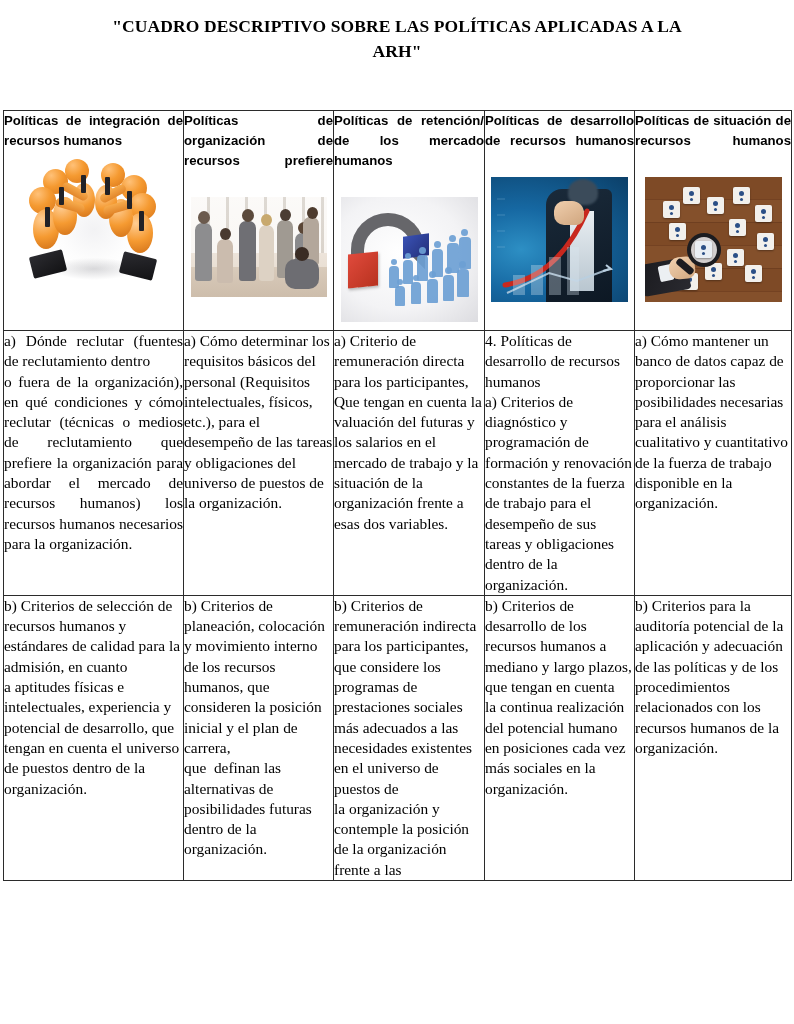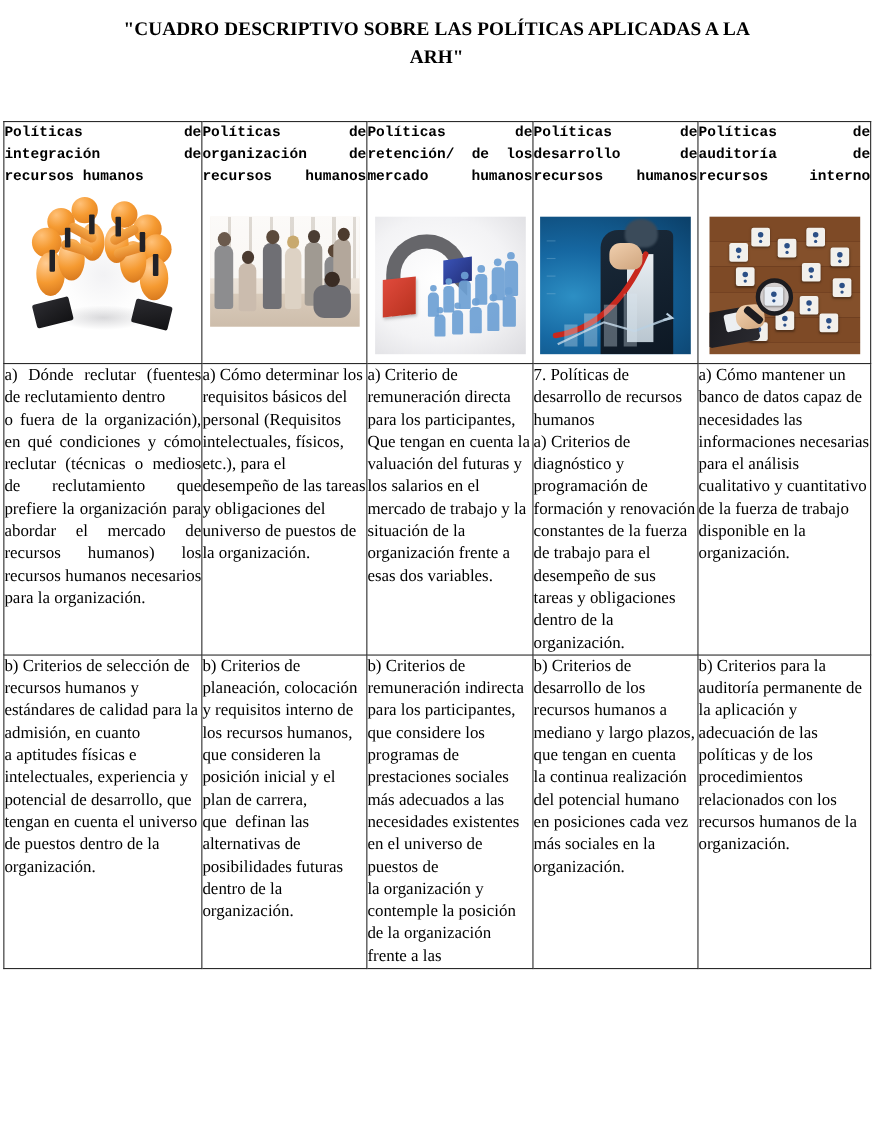--- a/index.html
+++ b/index.html
@@ -54,21 +54,21 @@
   .col2 { width: 150px; }
   .col3 { width: 151px; }
   .col4 { width: 150px; }
   .col5 { width: 157px; }
 
   
   .head-cell {
     padding: 7px 7px 0 7px;
   }
   .head-text {
-    font-family: Liberation Mono, monospace;
+    font-family: Liberation Sans, sans-serif;
     font-weight: bold;
     font-size: 13.2px;
     line-height: 20px;
     text-align: justify;
     text-align-last: left;
     -moz-text-align-last: left;
     margin-bottom: 6px;
   }
   .head-text.justify-all {
     text-align: justify;
@@ -370,21 +370,21 @@
             <div class="team-tie" style="left:50px;  top:30px; width:5px;  height:18px;"></div>
             <div class="team-tie" style="left:118px; top:34px; width:5px;  height:18px;"></div>
             <div class="team-tie" style="left:36px;  top:50px; width:5px;  height:20px;"></div>
             <div class="team-tie" style="left:130px; top:54px; width:5px;  height:20px;"></div>
             <div class="team-case" style="left:22px; top:96px; width:34px; height:22px; transform:rotate(-14deg);"></div>
             <div class="team-case" style="left:112px;top:98px; width:34px; height:22px; transform:rotate(14deg);"></div>
           </div>
         </td>
 
         <td class="head-cell">
-          <div class="head-text justify-all">Políticas de organización de recursos humanos</div>
+          <div class="head-text justify-all">Políticas de organización de recursos prefiere</div>
           <div class="img-wrap img-meeting">
             <div class="mt-window"></div>
             <div class="mt-floor"></div>
             <div class="mt-p" style="left:4px;  top:26px; width:17px; height:58px; background:#8d8d8f;"></div>
             <div class="mt-h" style="left:7px;  top:14px; width:12px; height:13px; background:#6b5a4d;"></div>
             <div class="mt-p" style="left:26px; top:42px; width:16px; height:44px; background:#cbbcae;"></div>
             <div class="mt-h" style="left:29px; top:31px; width:11px; height:12px; background:#4a3a30;"></div>
             <div class="mt-p" style="left:48px; top:24px; width:17px; height:60px; background:#6f6f74;"></div>
             <div class="mt-h" style="left:51px; top:12px; width:12px; height:13px; background:#5b4a3c;"></div>
             <div class="mt-p" style="left:68px; top:28px; width:15px; height:56px; background:#ddd2c4;"></div>
@@ -452,21 +452,21 @@
                 <line x1="6" y1="38" x2="14" y2="38"></line>
                 <line x1="6" y1="54" x2="14" y2="54"></line>
                 <line x1="6" y1="70" x2="14" y2="70"></line>
               </g>
             </svg>
             <div class="gr-hand"></div>
           </div>
         </td>
 
         <td class="head-cell">
-          <div class="head-text justify-all">Políticas de auditoría de recursos interno</div>
+          <div class="head-text justify-all">Políticas de situación de recursos humanos</div>
           <div class="img-wrap img-audit">
             <div class="pz" style="left:18px;  top:24px;"></div>
             <div class="pz" style="left:38px;  top:10px;"></div>
             <div class="pz" style="left:62px;  top:20px;"></div>
             <div class="pz" style="left:88px;  top:10px;"></div>
             <div class="pz" style="left:110px; top:28px;"></div>
             <div class="pz" style="left:24px;  top:46px;"></div>
             <div class="pz" style="left:84px;  top:42px;"></div>
             <div class="pz" style="left:112px; top:56px;"></div>
             <div class="pz" style="left:82px;  top:72px;"></div>
@@ -489,46 +489,46 @@
 o fuera de la organización), en qué condiciones y cómo reclutar (técnicas o medios de reclutamiento que prefiere la organización para abordar el mercado de recursos humanos) los recursos humanos necesarios para la organización.</p>
         </td>
         <td class="body-cell">
           <p>a) Cómo determinar los requisitos básicos del personal (Requisitos intelectuales, físicos, etc.), para el desempeño de las tareas y obligaciones del universo de puestos de la organización.</p>
         </td>
         <td class="body-cell">
           <p>a) Criterio de remuneración directa para los participantes,
 Que tengan en cuenta la valuación del futuras y los salarios en el mercado de trabajo y la situación de la organización frente a esas dos variables.</p>
         </td>
         <td class="body-cell">
-          <p>7. Políticas de desarrollo de recursos humanos
+          <p>4. Políticas de desarrollo de recursos humanos
 a) Criterios de diagnóstico y programación de formación y renovación constantes de la fuerza de trabajo para el desempeño de sus tareas y obligaciones dentro de la organización.</p>
         </td>
         <td class="body-cell">
-          <p>a) Cómo mantener un banco de datos capaz de necesidades las informaciones necesarias para el análisis cualitativo y cuantitativo de la fuerza de trabajo disponible en la organización.</p>
+          <p>a) Cómo mantener un banco de datos capaz de proporcionar las posibilidades necesarias para el análisis cualitativo y cuantitativo de la fuerza de trabajo disponible en la organización.</p>
         </td>
       </tr>
 
       <tr>
         <td class="body-cell">
           <p>b) Criterios de selección de recursos humanos y estándares de calidad para la admisión, en cuanto
 a aptitudes físicas e intelectuales, experiencia y potencial de desarrollo, que tengan en cuenta el universo de puestos dentro de la organización.</p>
         </td>
         <td class="body-cell">
-          <p>b) Criterios de planeación, colocación y requisitos interno de los recursos humanos, que consideren la posición inicial y el plan de carrera,
+          <p>b) Criterios de planeación, colocación y movimiento interno de los recursos humanos, que consideren la posición inicial y el plan de carrera,
 que  definan las alternativas de posibilidades futuras dentro de la organización.</p>
         </td>
         <td class="body-cell">
           <p>b) Criterios de remuneración indirecta para los participantes, que considere los programas de prestaciones sociales más adecuados a las necesidades existentes en el universo de puestos de
 la organización y contemple la posición de la organización
 frente a las</p>
         </td>
         <td class="body-cell">
           <p>b) Criterios de desarrollo de los recursos humanos a mediano y largo plazos, que tengan en cuenta
 la continua realización del potencial humano en posiciones cada vez más sociales en la organización.</p>
         </td>
         <td class="body-cell">
-          <p>b) Criterios para la auditoría permanente de la aplicación y adecuación de las políticas y de los procedimientos relacionados con los recursos humanos de la organización.</p>
+          <p>b) Criterios para la auditoría potencial de la aplicación y adecuación de las políticas y de los procedimientos relacionados con los recursos humanos de la organización.</p>
         </td>
       </tr>
 
     </tbody>
   </table>
 </div>
 
 </body></html>

